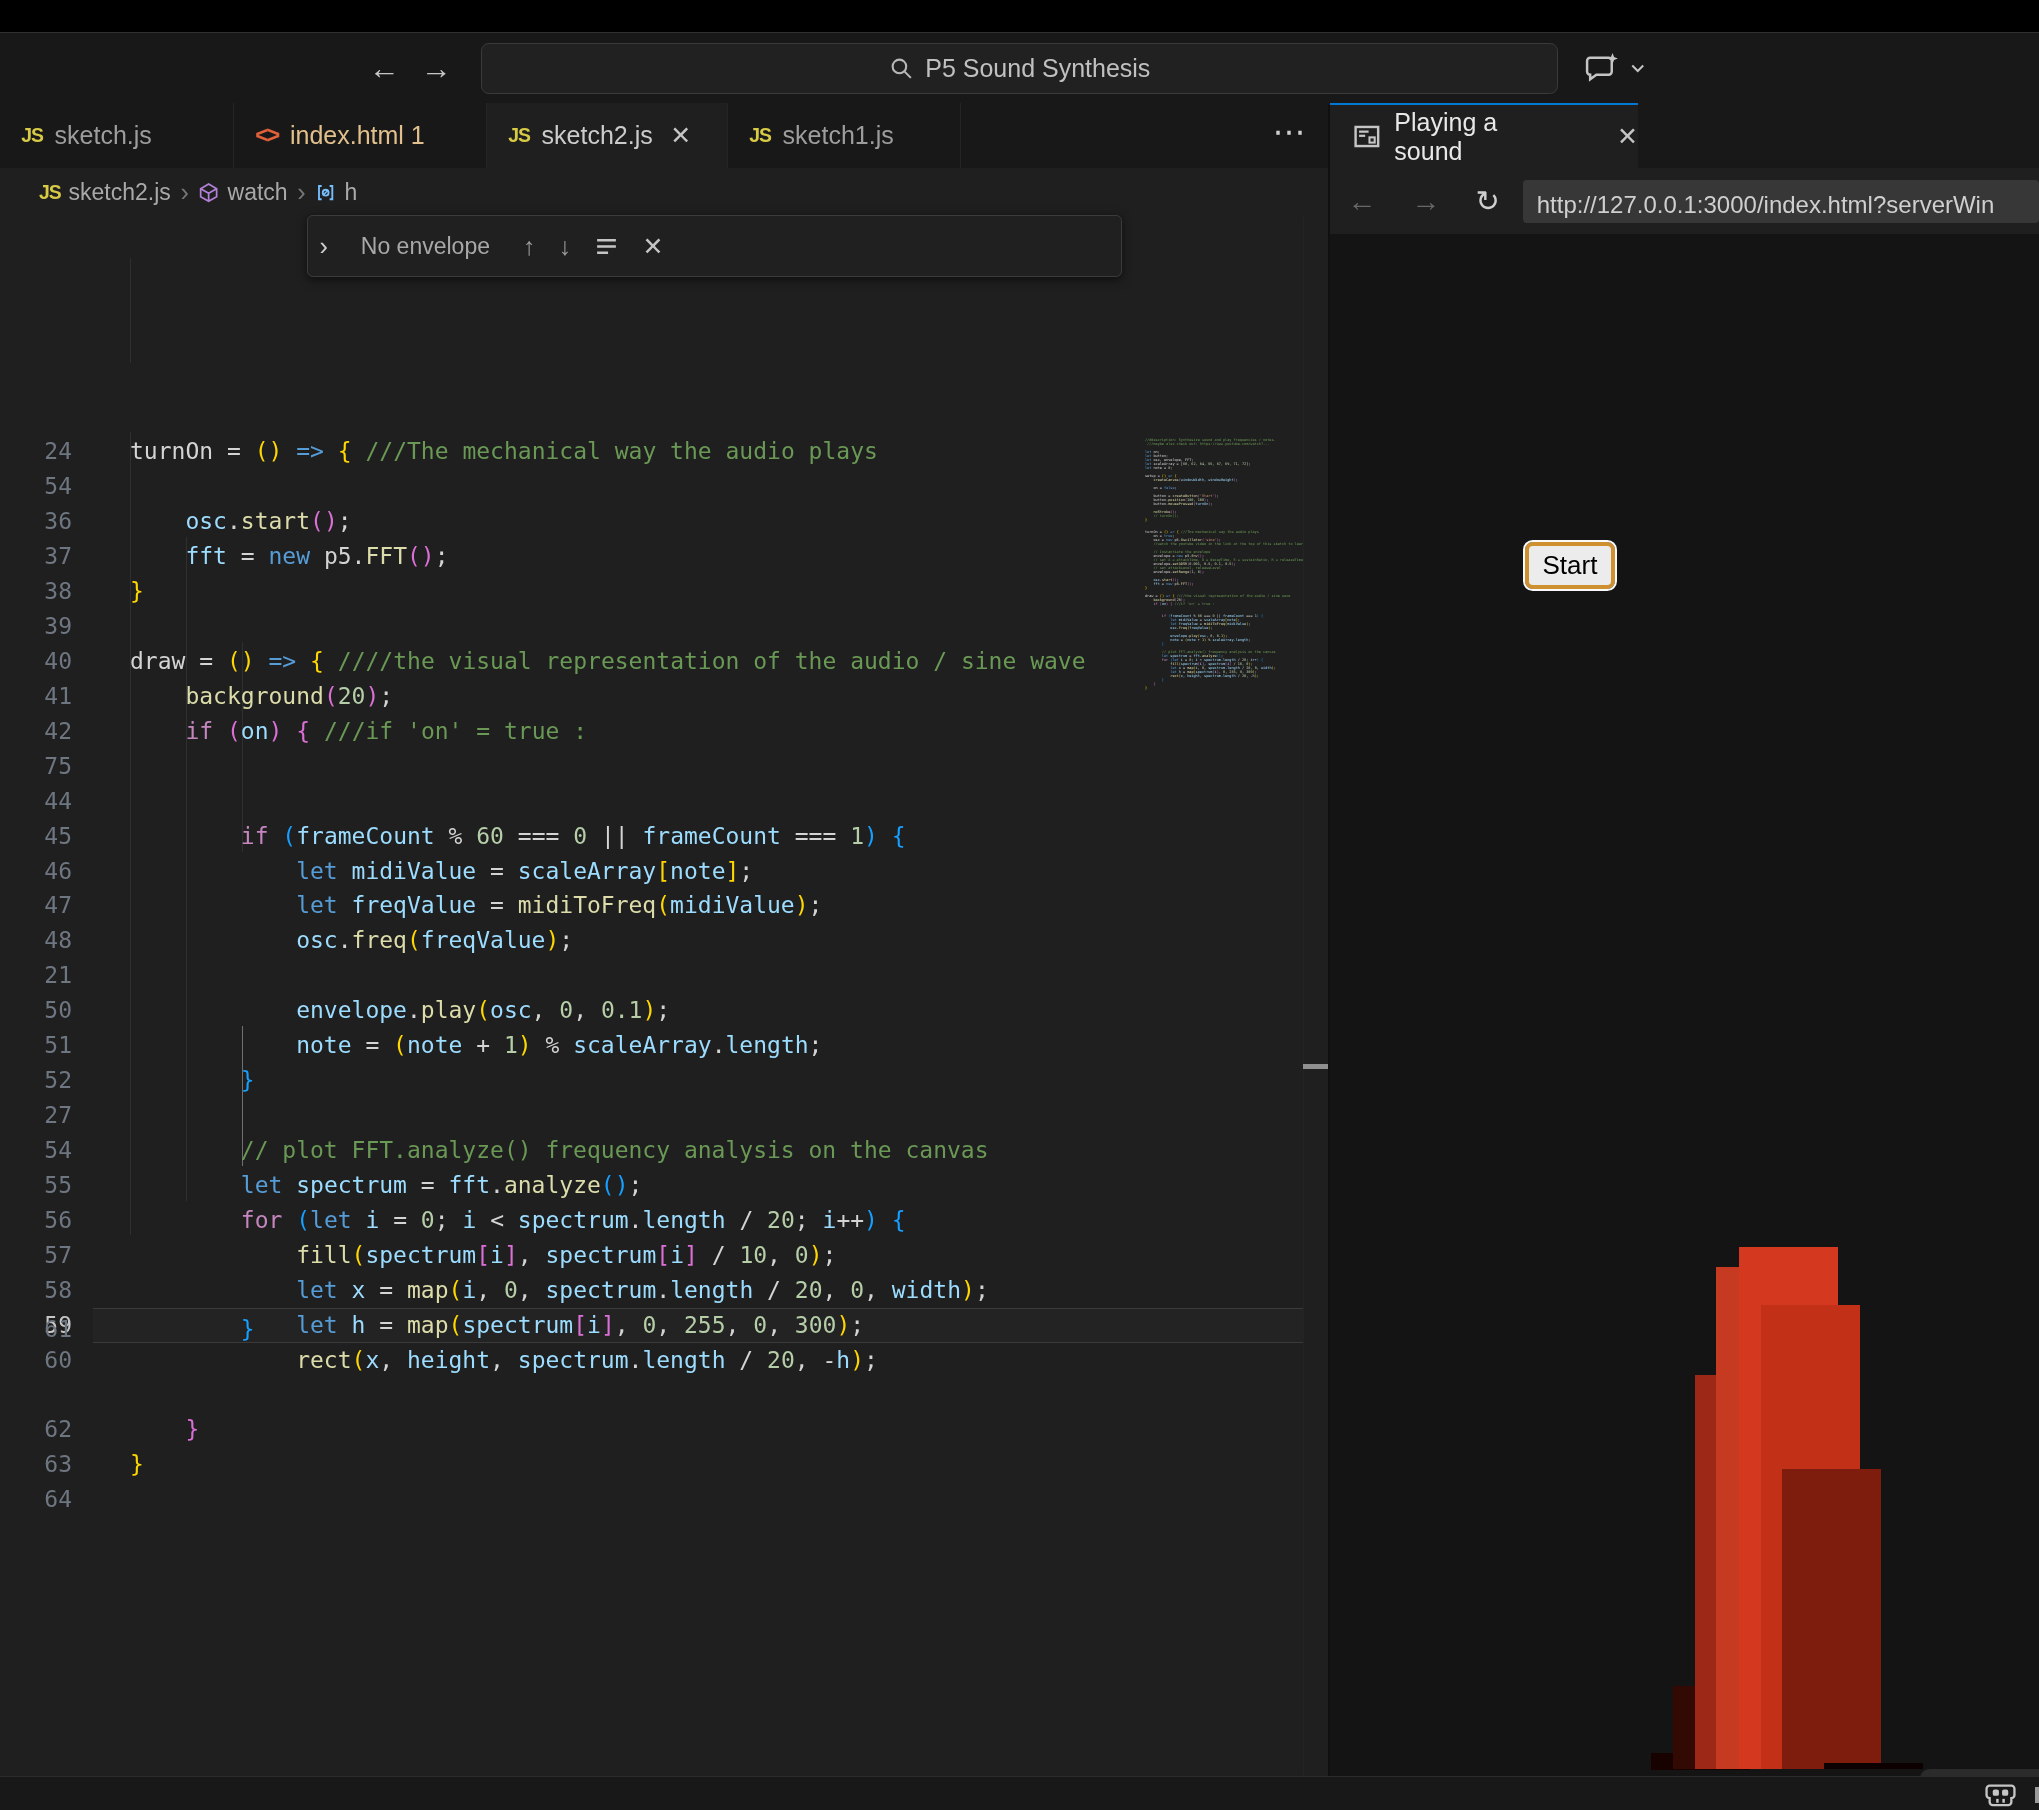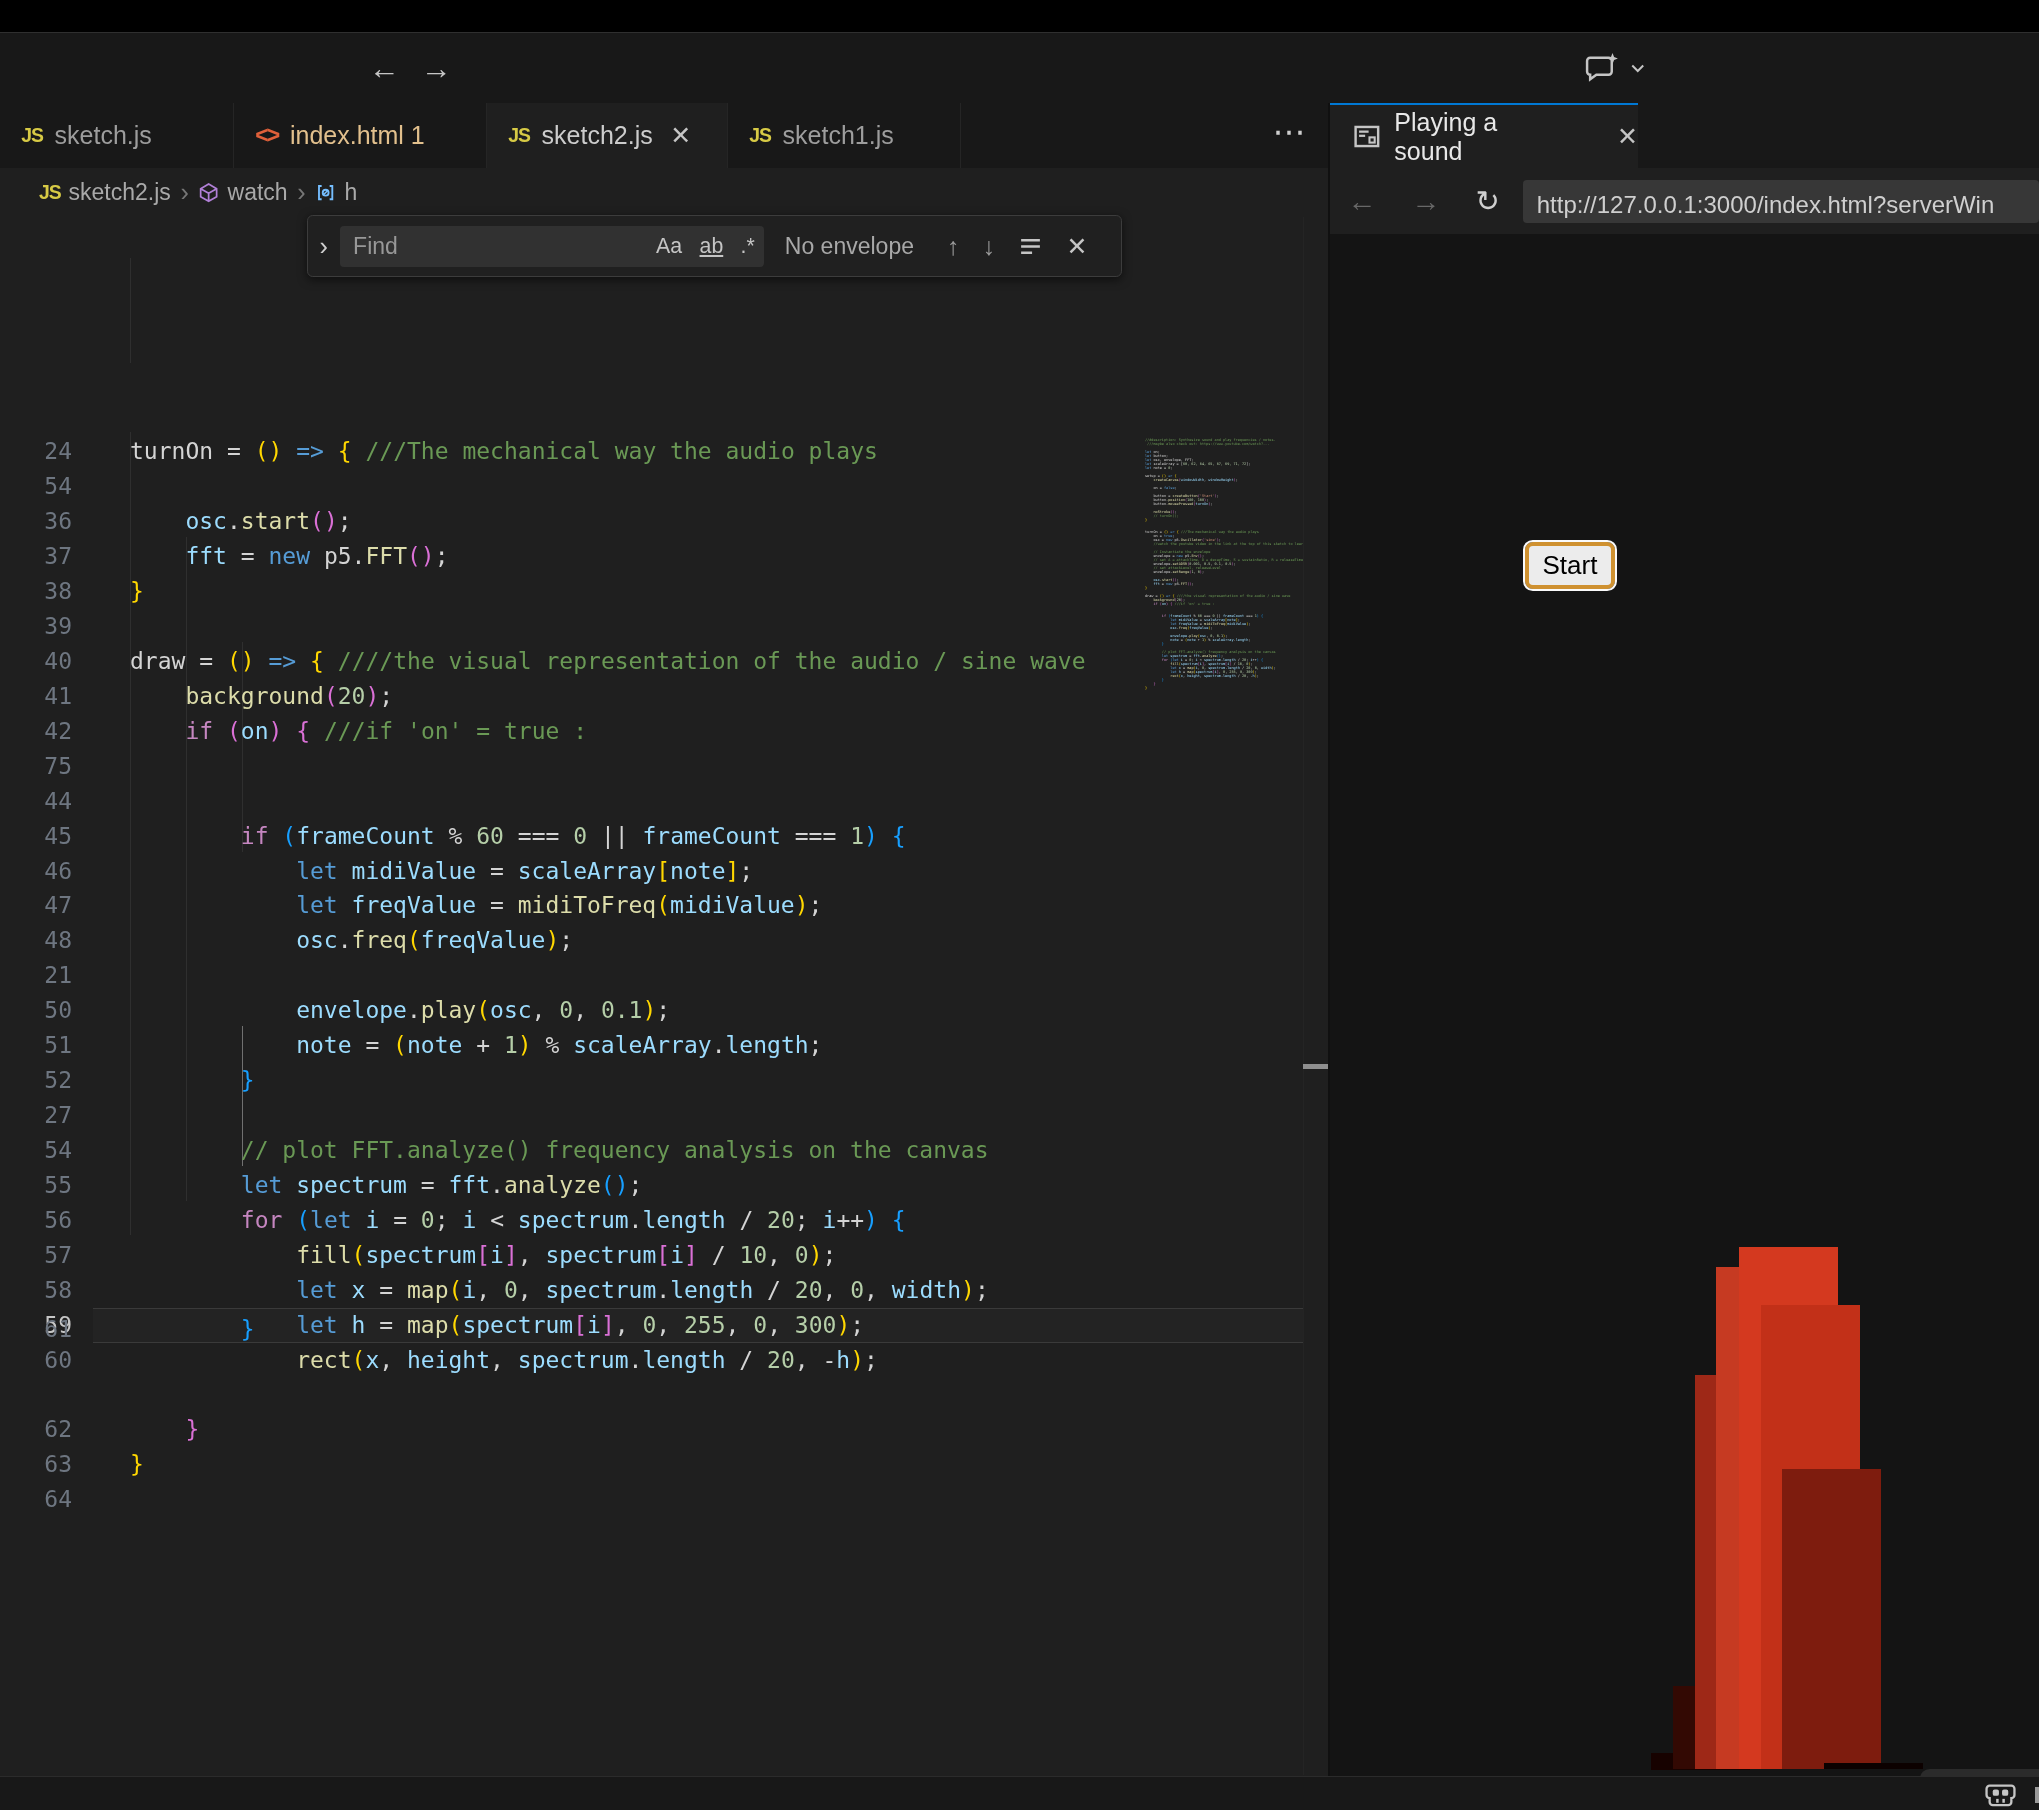--- a/index.html
+++ b/index.html
@@ -85,20 +85,27 @@
 </head>
 <body>
 
 <div id="stage">
 
   <div class="abs" id="top-strip"></div>
 
   <div class="abs" id="title-bar">
     <div class="abs nav-arrow" style="left:369px;top:0;">←</div>
     <div class="abs nav-arrow" style="left:421px;top:0;">→</div>
+    <div class="abs" id="cmd-center">
+      <svg width="25" height="25" viewBox="0 0 24 24">
+        <circle cx="10" cy="10" r="6.5" fill="none" stroke="#b8b8b8" stroke-width="2"></circle>
+        <line x1="15" y1="15" x2="21" y2="21" stroke="#b8b8b8" stroke-width="2"></line>
+      </svg>
+      <span>P5 Sound Synthesis</span>
+    </div>
     <div class="abs" style="left:1584px;top:16.5px;display:flex;align-items:center;gap:7.8px;">
       <svg width="37" height="37" viewBox="0 0 24 24">
         <path d="M4 5 h12 a2 2 0 0 1 2 2 v7 a2 2 0 0 1 -2 2 h-8 l-4 3 v-3 a2 2 0 0 1 -2 -2 v-7 a2 2 0 0 1 2 -2 z" fill="none" stroke="#c5c5c5" stroke-width="1.6"></path>
         <path d="M18.5 2 l1 2.5 2.5 1 -2.5 1 -1 2.5 -1-2.5 -2.5-1 2.5-1 z" fill="#c5c5c5" stroke="none"></path>
       </svg>
       <svg width="17.5" height="17.5" viewBox="0 0 16 16">
         <path d="M3 6 l5 5 5-5" fill="none" stroke="#c5c5c5" stroke-width="1.8"></path>
       </svg>
     </div>
   </div>
@@ -259,26 +266,20 @@
         <div class="mini-row"><span style="color: rgb(255, 215, 0);">}</span></div>
         <div class="mini-row">&nbsp;</div>
       </div>
   </div>
   <div class="abs" id="scrollbar-col"></div>
   <div class="abs" id="cursor-marker"></div>
   <div class="abs" id="panel-divider"></div>
 
   <div class="abs" id="find-widget">
     <div id="find-toggle">›</div>
-    <div id="find-input">
-      <span class="ph">Find</span>
-      <span class="find-opt">Aa</span>
-      <span class="find-opt" style="text-decoration:underline;">ab</span>
-      <span class="find-opt">.*</span>
-    </div>
     <span id="find-results">No envelope</span>
     <span class="find-btn">↑</span>
     <span class="find-btn">↓</span>
     <span class="find-btn lit">
       <svg width="25" height="25" viewBox="0 0 16 16">
           <path d="M2 4h12M2 8h12M2 12h7" stroke="#c5c5c5" stroke-width="1.6" fill="none"></path>
         </svg>
     </span>
     <span class="find-btn lit">✕</span>
   </div>

